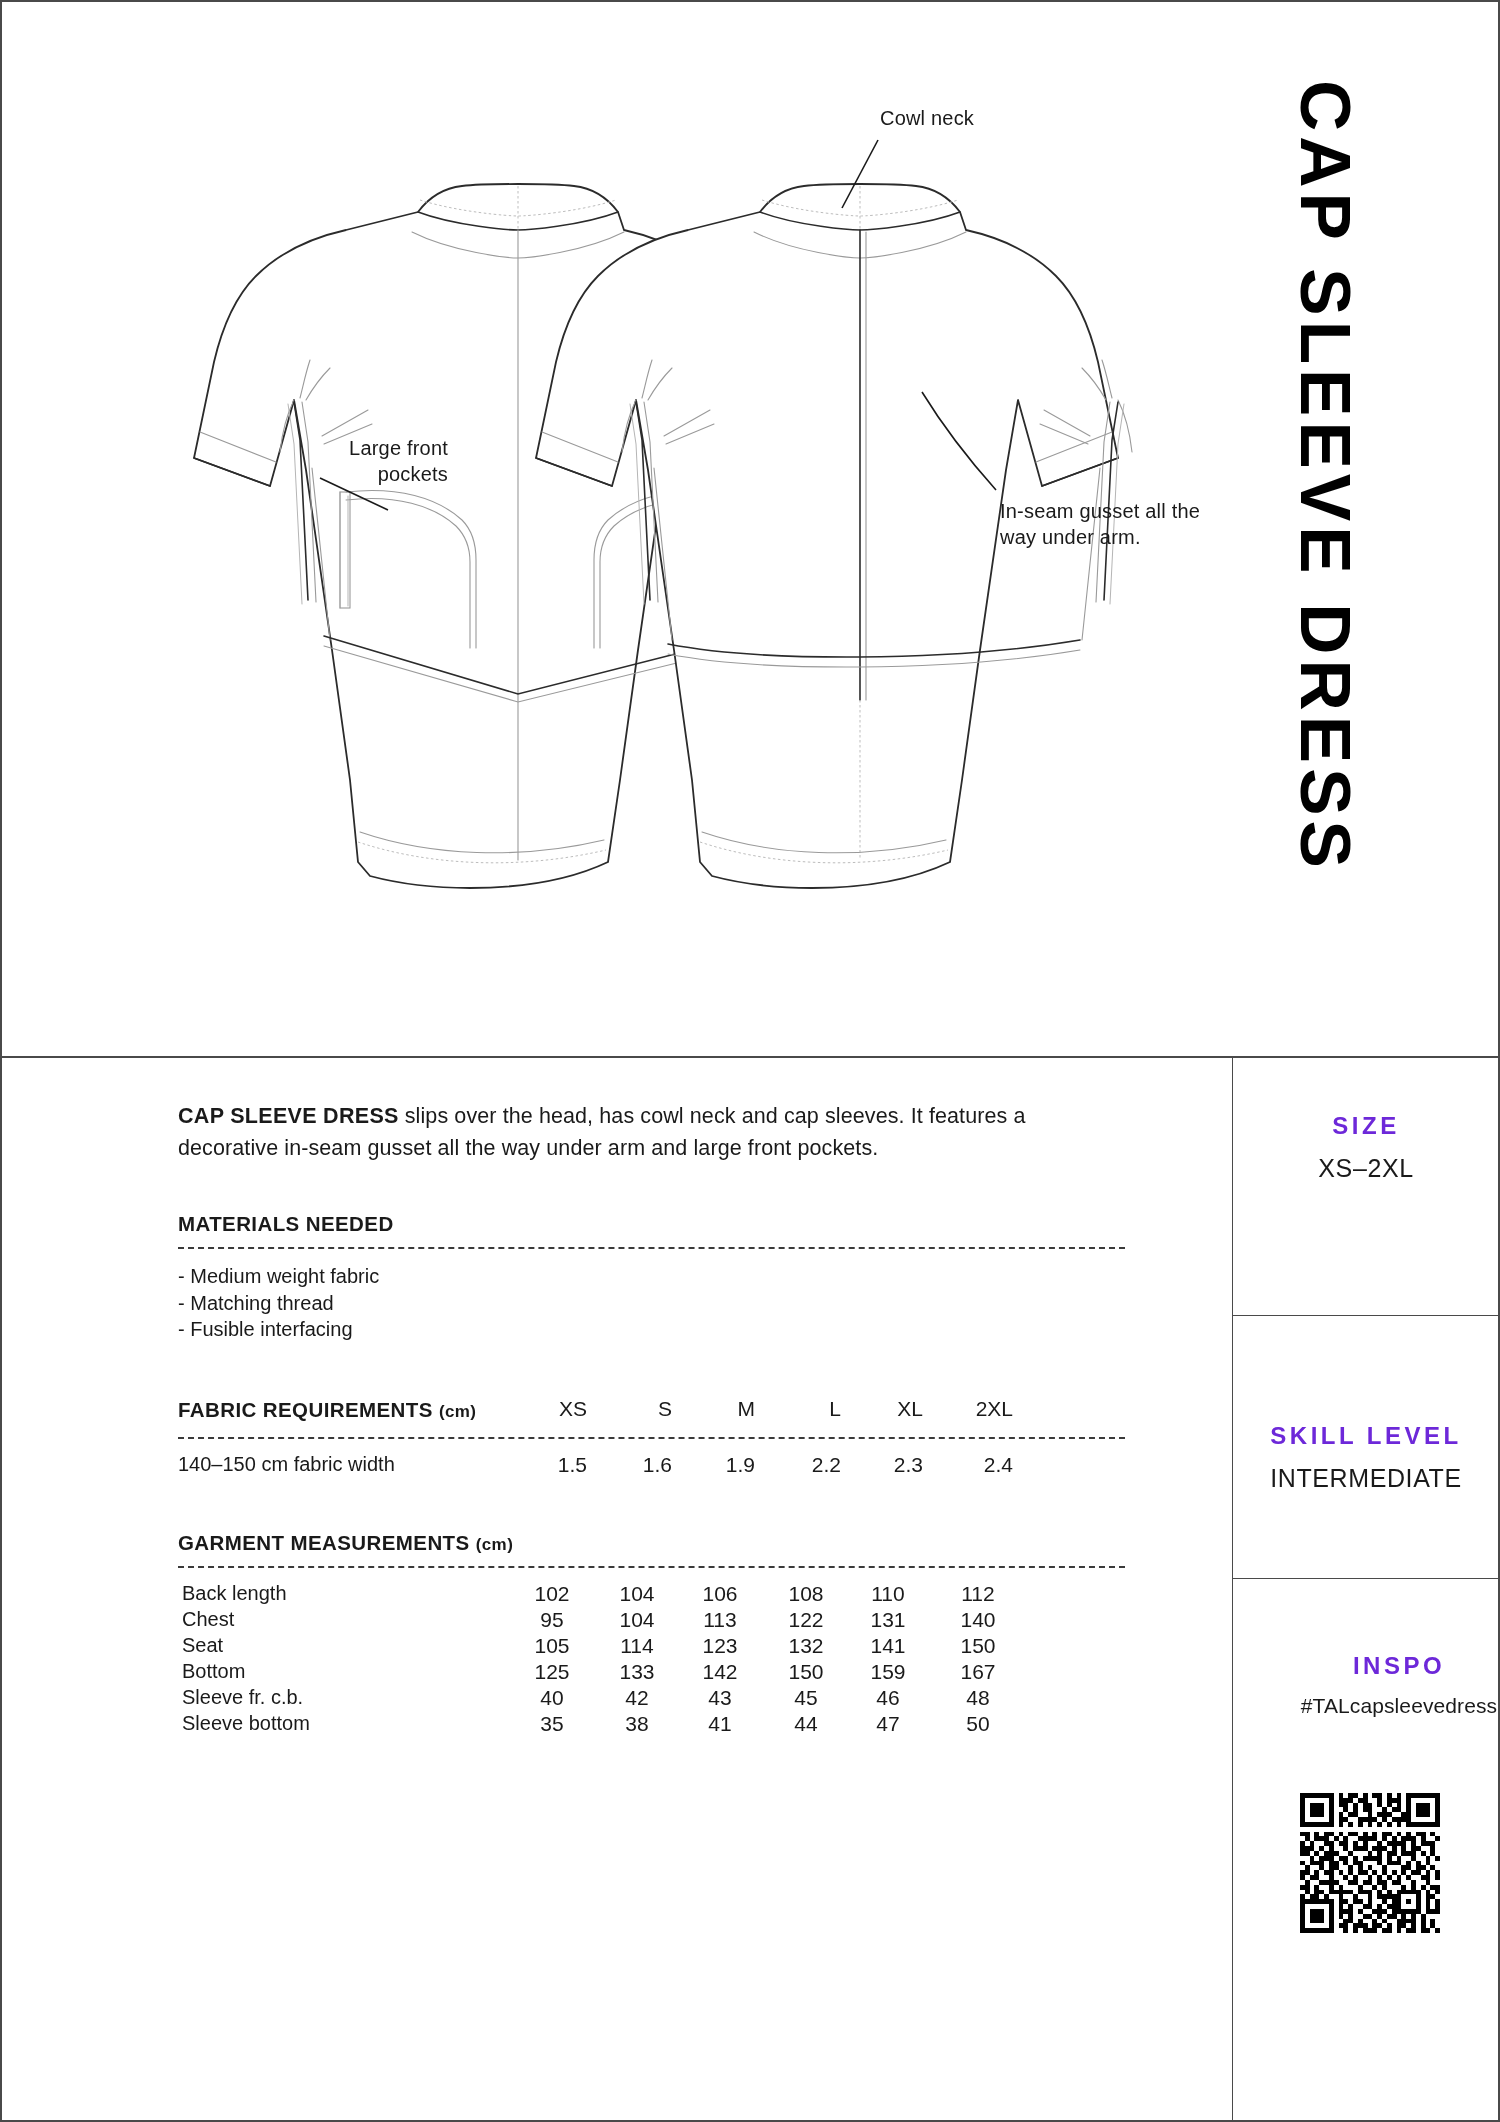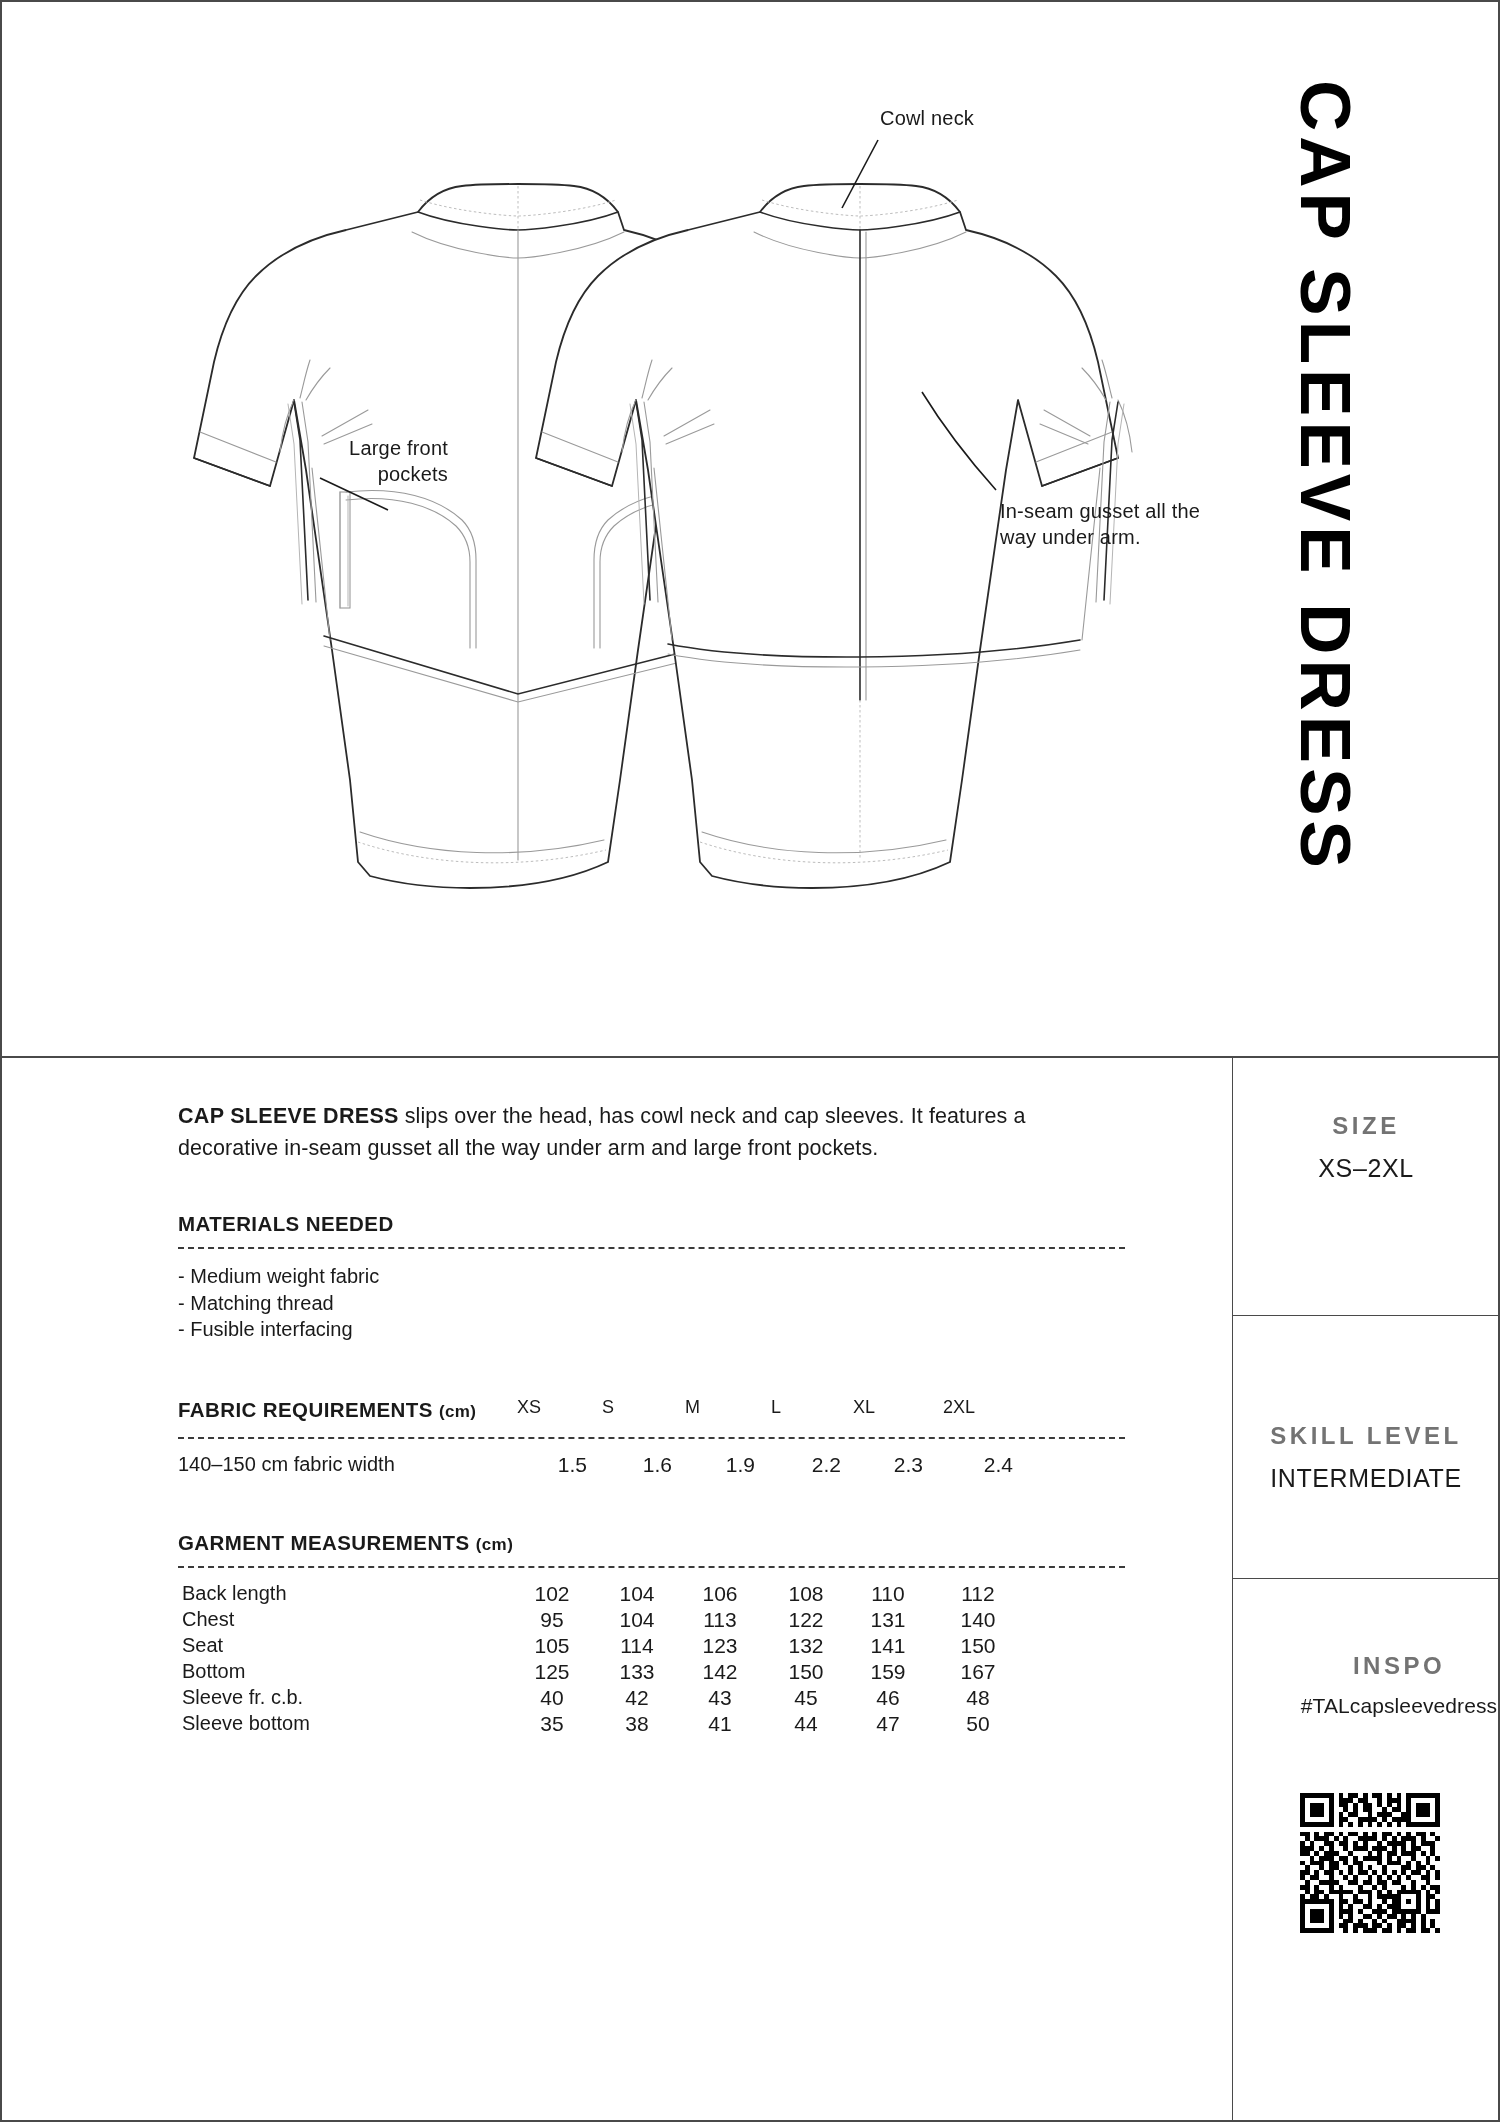--- a/index.html
+++ b/index.html
@@ -140,22 +140,22 @@
     left: 0; top: 0;
     font-size: 20.5px;
     font-weight: bold;
     letter-spacing: 0.4px;
     white-space: nowrap;
   }
   .fab-title .unit { font-size: 17px; }
   .szcol {
     position: absolute;
     top: -1px;
-    font-size: 18px;
-    text-align: left;
+    font-size: 21px;
+    text-align: right;
     width: 70px;
   }
   .fab-row {
     position: relative;
     height: 30px;
     font-size: 20px;
   }
   .fab-label {
     position: absolute;
     left: 0; top: 0;
@@ -193,21 +193,21 @@
   .side-panel {
     position: absolute;
     left: 1232px;
     width: 268px;
     text-align: center;
   }
   .side-title {
     font-size: 24px;
     font-weight: bold;
     letter-spacing: 3.5px;
-    color: #737373;
+    color: #6d28d9;
   }
   .side-value {
     font-size: 25px;
     letter-spacing: 0.6px;
     margin-top: 14px;
     color: #1a1a1a;
   }
   .side-value.small {
     font-size: 21px;
     letter-spacing: 0.1px;

